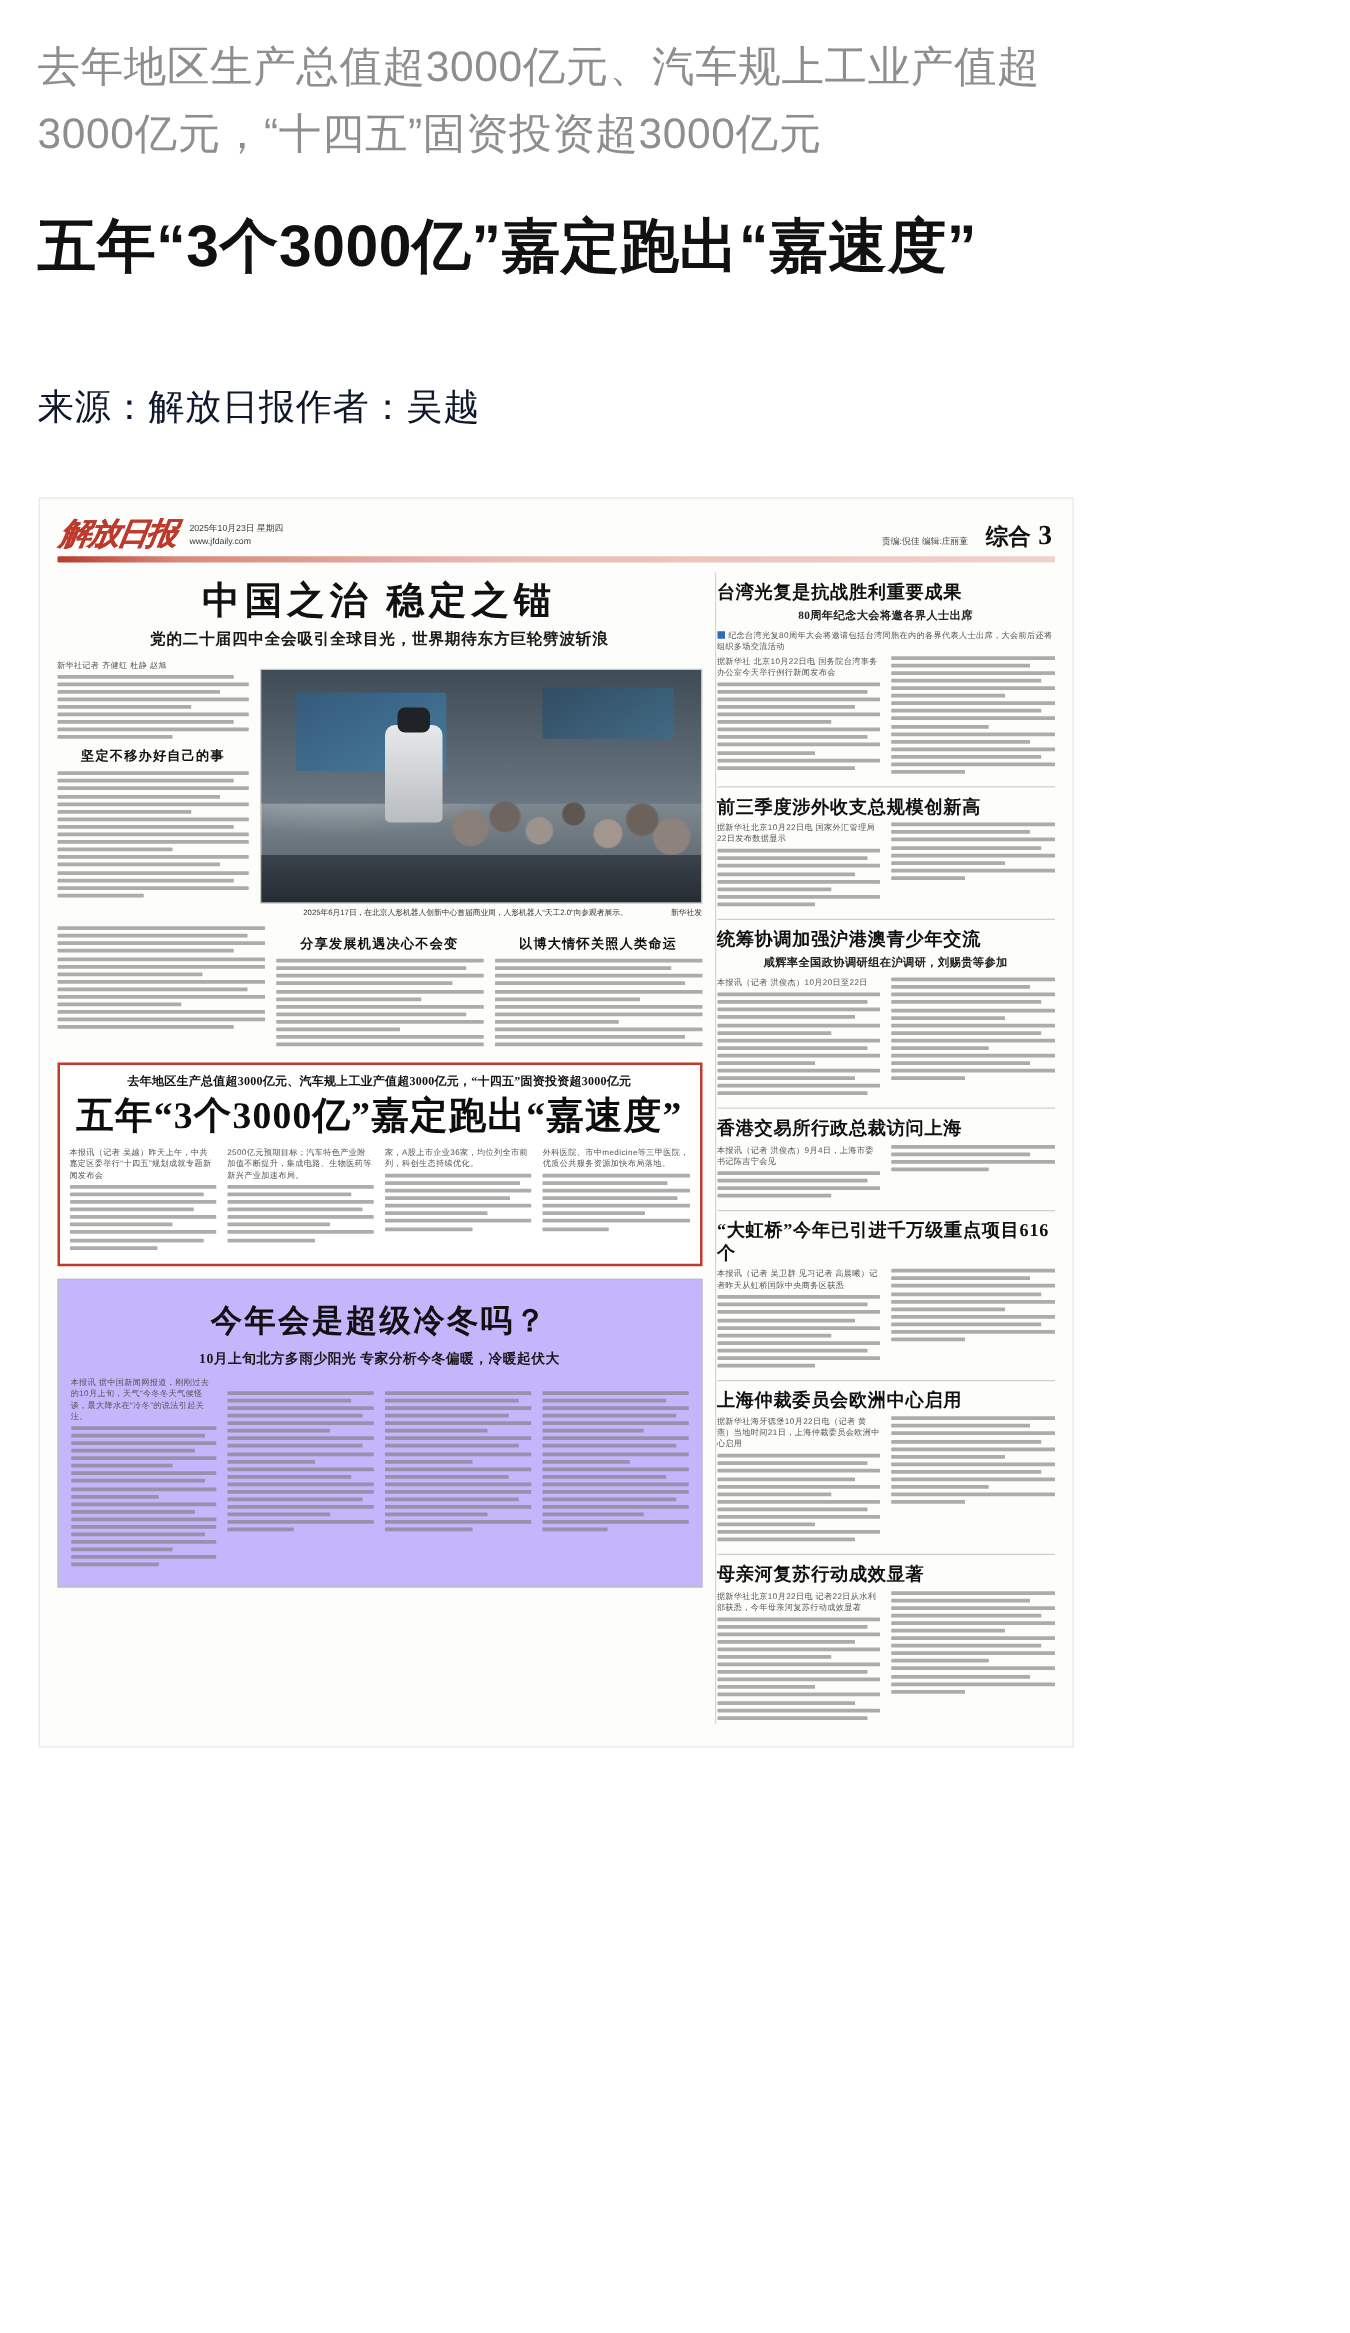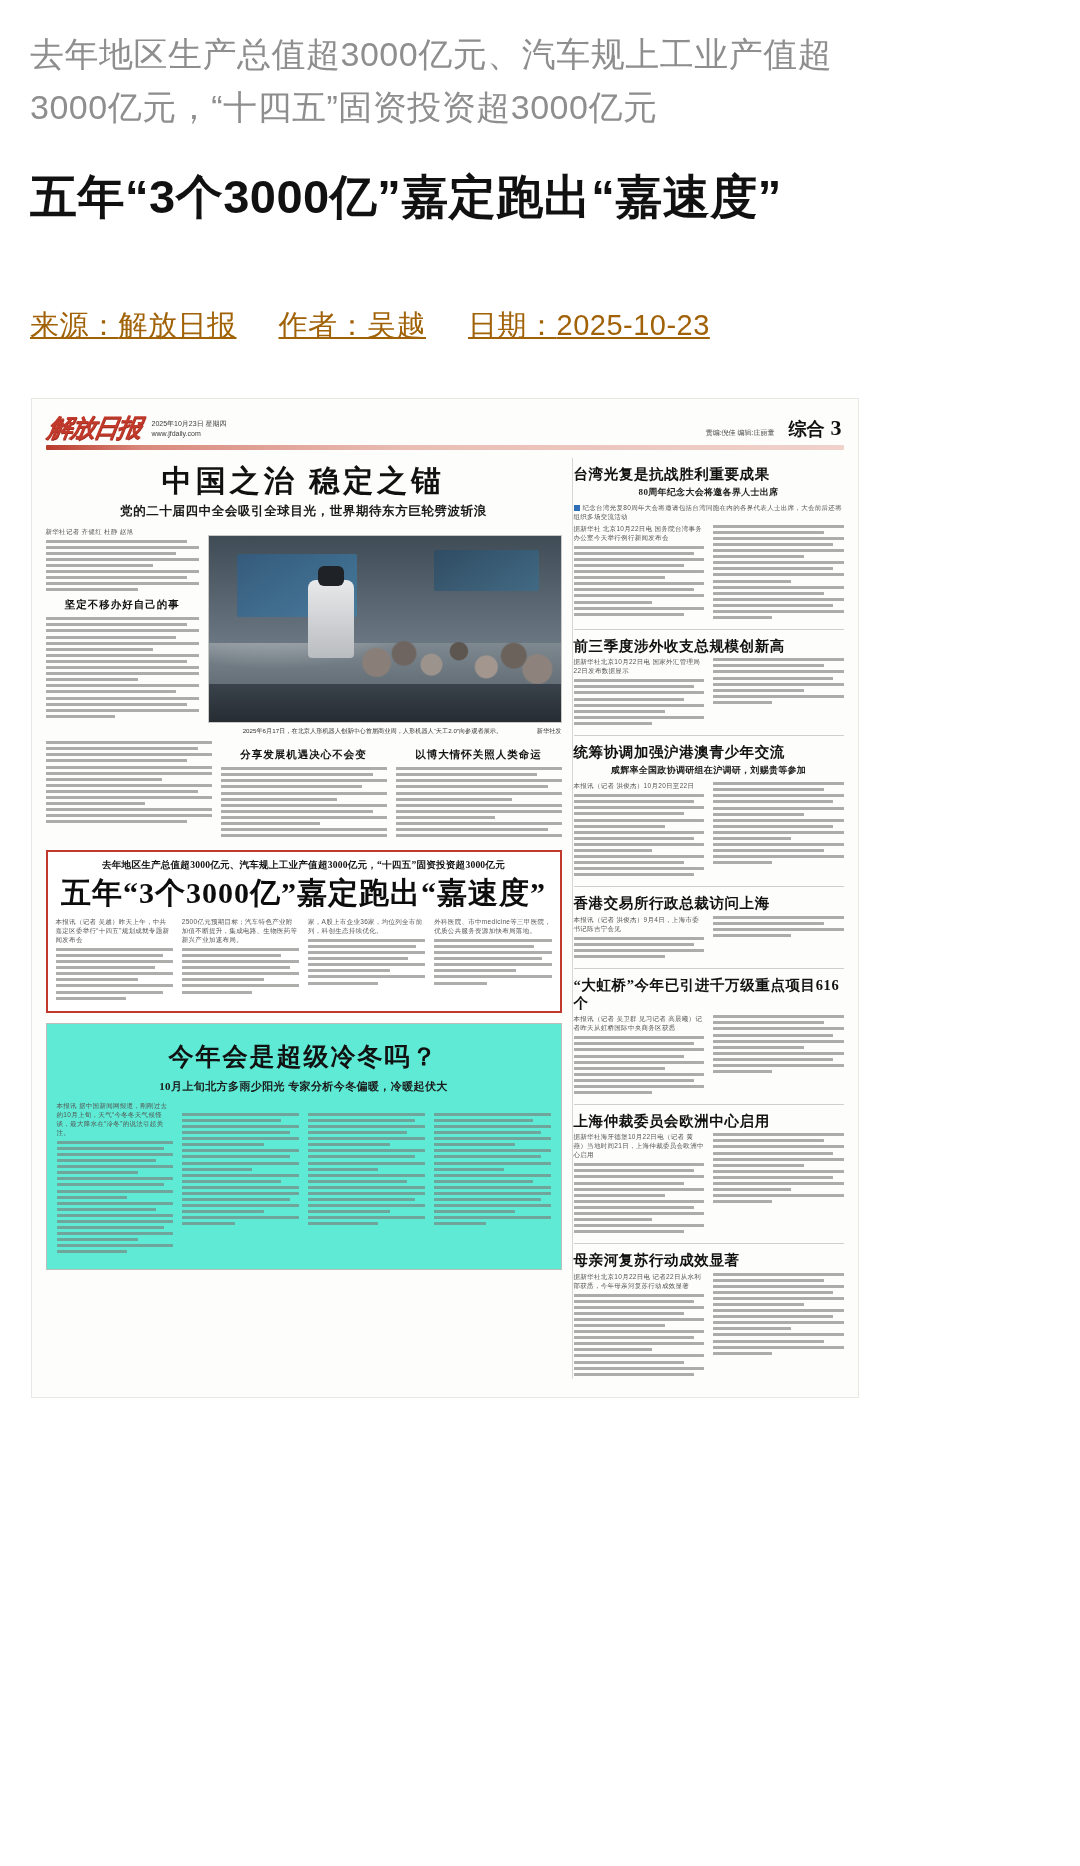--- a/index.html
+++ b/index.html
@@ -33,27 +33,25 @@
     line-height: 1.28;
     color: #111;
     font-weight: 800;
     letter-spacing: .5px;
     margin: 0 0 78px 0;
     max-width: 1010px;
   }
 
   .meta {
     font-size: 29px;
-    color: #a16207;
+    color: #0f172a;
     letter-spacing: .5px;
     display: flex;
-    gap: 42px;
     margin: 0 0 52px 0;
     flex-wrap: wrap;
-    text-decoration: underline;
   }
   .meta .mi { white-space: nowrap; }
 
   
   .paper-wrap {
     margin: 0 auto;
     width: 828px;
     padding-bottom: 40px;
   }
   .paper {
@@ -223,21 +221,21 @@
     text-align:center; letter-spacing: 1px; line-height:1.12;
     margin: 2px 0 8px 0;
     font-family:"Liberation Serif","DejaVu Serif",serif;
   }
 
   
   .boxed {
     border: 1px solid #bdbdb9;
     padding: 10px 10px 12px 10px;
     margin-top: 8px;
-    background:#5eead4;
+    background:#c4b5fd;
   }
   .boxed-title {
     text-align:center; font-size: 25px; font-weight:800; color:#111;
     letter-spacing: 2px; margin: 6px 0 6px 0;
   }
   .boxed-sub {
     text-align:center; font-size: 11px; font-weight:700; color:#1a1a1a;
     letter-spacing:.4px; margin-bottom: 8px;
   }
 </style>
@@ -248,21 +246,20 @@
 
   <div class="article-head">
 
     <div class="subtitle">去年地区生产总值超3000亿元、汽车规上工业产值超3000亿元，“十四五”固资投资超3000亿元</div>
 
     <h1 class="headline">五年“3个3000亿”嘉定跑出“嘉速度”</h1>
 
     <div class="meta">
       <span class="mi"><span>来源：</span><span>解放日报</span></span>
       <span class="mi"><span>作者：</span><span>吴越</span></span>
-      <span class="mi"><span>日期：</span><span>2025-10-23</span></span>
     </div>
   </div>
 
   <div class="paper-wrap">
   <div class="paper">
 
     <div class="masthead">
       <div class="mh-logo">解放日报</div>
       <div class="mh-dateblock">
         <div class="mh-date">2025年10月23日 星期四</div>

